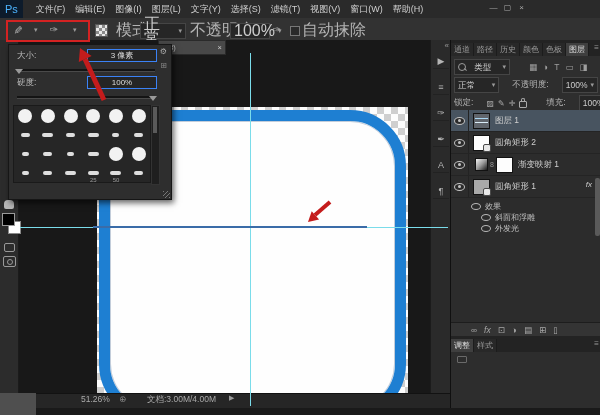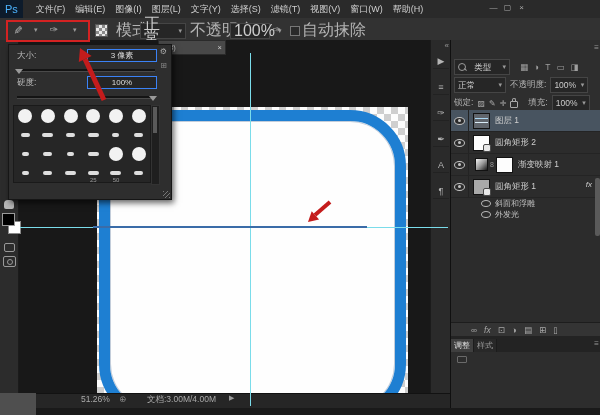--- a/index.html
+++ b/index.html
@@ -67,21 +67,21 @@
   .dock{left:430px;top:40px;width:20px;height:353px;background:#2a2a2a;border-left:1px solid #1b1b1b;border-right:1px solid #1b1b1b;}
   .dcol{position:absolute;left:0;top:14px;width:20px;display:flex;flex-direction:column;align-items:center;gap:11px;font-size:9px;color:#b5b5b5;}
   .dcollapse{position:absolute;right:2px;top:1px;font-size:8px;color:#999;}
   .dicon{width:16px;height:14px;text-align:center;line-height:14px;border-bottom:1px solid #222;}
   
   .rpanel{left:450px;top:40px;width:150px;height:368px;background:#2e2e2e;border-left:1px solid #101010;font-size:8.5px;}
   .ptabs{position:absolute;left:0;top:0;width:150px;height:16px;background:#232323;display:flex;align-items:flex-end;}
   .ptab{height:13px;line-height:13px;padding:0 3px;background:#282828;color:#9a9a9a;border-right:1px solid #1c1c1c;font-size:8px;white-space:nowrap;}
   .ptab.active{background:#3f3f3f;color:#ddd;}
   .pmenu{position:absolute;right:2px;top:3px;font-size:8px;color:#999;}
-  .prow{position:absolute;left:0;width:150px;height:18px;display:flex;align-items:center;padding:0 3px;box-sizing:border-box;gap:4px;}
+  .prow{position:absolute;left:0;width:150px;height:18px;display:flex;align-items:center;padding:0 3px;box-sizing:border-box;gap:13px;}
   .ficons{display:flex;gap:6px;margin-left:6px;font-size:8.5px;color:#9f9f9f;}
   .plabel{color:#b3b3b3;white-space:nowrap;}
   .locks{display:flex;gap:4px;font-size:8px;color:#a8a8a8;align-items:center;}
   .lockpad{width:6px;height:5px;border:1px solid #aaa;border-radius:1px;position:relative;margin-top:3px;}
   .lockpad::before{content:'';position:absolute;left:1px;top:-4px;width:2px;height:3px;border:1px solid #aaa;border-bottom:none;border-radius:2px 2px 0 0;}
   .llist{position:absolute;left:0;top:70px;width:150px;height:212px;background:#2c2c2c;}
   .lrow{position:relative;height:21px;border-bottom:1px solid #242424;display:flex;align-items:center;}
   .lrow.sel{background:#485460;}
   .eyec{width:17px;height:100%;border-right:1px solid #232323;display:flex;align-items:center;justify-content:center;flex:none;}
   .eye{width:9px;height:6px;border:1px solid #c4c4c4;border-radius:50%;position:relative;background:#2b2b2b;}
@@ -190,20 +190,28 @@
       <span class="dicon">▶</span>
       <span class="dicon">≡</span>
       <span class="dicon">✑</span>
       <span class="dicon">✒</span>
       <span class="dicon">A</span>
       <span class="dicon">¶</span>
     </div>
   </div>
 
   <div class="abs rpanel">
+    <div class="ptabs">
+      <span class="ptab">通道</span>
+      <span class="ptab">路径</span>
+      <span class="ptab">历史</span>
+      <span class="ptab">颜色</span>
+      <span class="ptab">色板</span>
+      <span class="ptab active">图层</span>
+    </div>
     <span class="pmenu">≡</span>
 
     <div class="prow" style="top:18px">
       <div class="ddown" style="width:48px">
         <span class="magnifier"></span>
         <span>类型</span>
         <span class="caret">▾</span>
       </div>
       <div class="ficons">
         <span>▦</span>
@@ -265,20 +273,24 @@
         <span class="t-mask"></span>
         <span class="lname">渐变映射 1</span>
       </div>
       <div class="lrow">
         <span class="eyec">
             <span class="eye"></span>
           </span>
         <span class="thmb t-gray badge"></span>
         <span class="lname">圆角矩形 1</span>
         <span class="fxb">fx</span>
+      </div>
+      <div class="erow" style="padding-left:20px;margin-top:3px">
+        <span class="eeye"></span>
+        <span>效果</span>
       </div>
       <div class="erow" style="padding-left:30px">
         <span class="eeye"></span>
         <span>斜面和浮雕</span>
       </div>
       <div class="erow" style="padding-left:30px">
         <span class="eeye"></span>
         <span>外发光</span>
       </div>
       <div class="lsb"></div>

